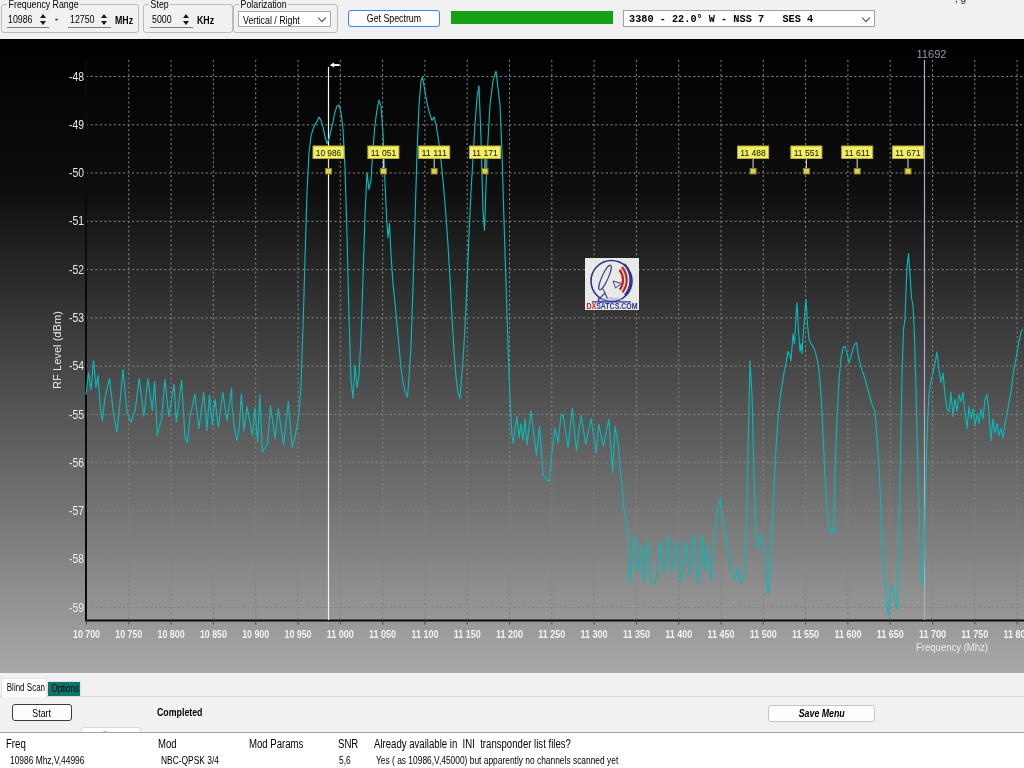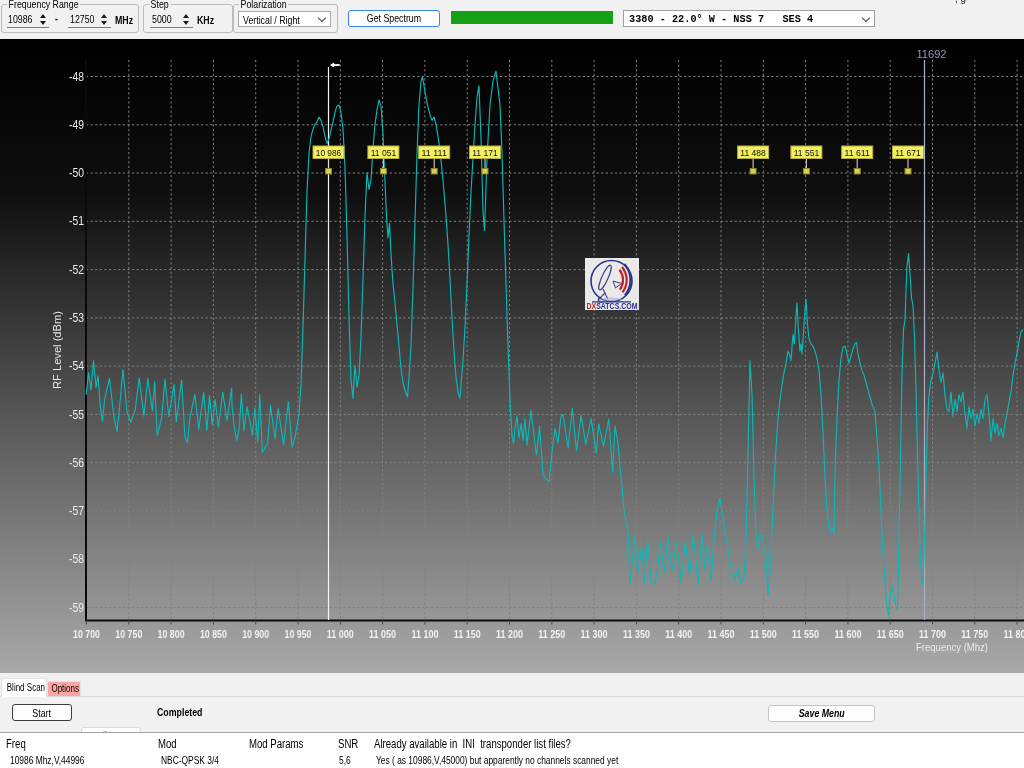--- a/index.html
+++ b/index.html
@@ -233,21 +233,21 @@
 
 <div class="btn" style="left:348px; top:10px; width:92px; height:17px; line-height:15px;"><span>Get Spectrum</span></div>
 <div class="abs" style="left:451px; top:11px; width:162px; height:13px; background:#16a016;"></div>
 <div class="abs" style="left:623px; top:10px; width:252px; height:16.5px; border:1px solid #a0a0a0; background:#fff;"></div>
 <div class="abs" style="left:629px; top:12.5px; font-family:'Liberation Mono', monospace; font-size:11px; font-weight:bold; transform:scaleX(0.93); transform-origin:0 0; white-space:nowrap;">3380 - 22.0° W - NSS 7&nbsp;&nbsp;&nbsp;SES 4</div>
 <div class="chev" style="left:863px; top:15px;"></div>
 <div class="abs" style="left:955px; top:-7px; font-size:10px; color:#222;">, g</div>
 
 <div class="abs" style="left:0; top:696px; width:1024px; height:1px; background:#d8d8d8;"></div>
 <div class="abs" style="left:1px; top:678px; width:46px; height:19px; background:#fff; border:1px solid #e3e3e3; border-bottom:none; font-size:10px; text-align:center; line-height:18px;"><span style="display:inline-block; transform:scaleX(0.8); white-space:nowrap;">Blind Scan</span></div>
-<div class="abs" style="left:47px; top:681px; width:34px; height:15px; background:#fca5a5; border:1px solid #e3e3e3; border-bottom:none; font-size:10px; text-align:center; line-height:14px;"><span style="display:inline-block; transform:scaleX(0.8); white-space:nowrap;">Options</span></div>
+<div class="abs" style="left:47px; top:681px; width:34px; height:15px; background:#0f766e; border:1px solid #e3e3e3; border-bottom:none; font-size:10px; text-align:center; line-height:14px;"><span style="display:inline-block; transform:scaleX(0.8); white-space:nowrap;">Options</span></div>
 
 <div class="btn" style="left:12px; top:704px; width:60px; height:17px; border-color:#3c3c3c; line-height:16px;"><span>Start</span></div>
 <div class="btn" style="left:81px; top:705px; width:60px; height:16px; border-color:#dadada; color:#9b9b9b; line-height:14px;margin-top:22px;"><span>Stop</span></div>
 <div class="abs bold cx" style="left:157px; top:706px; font-size:11px;">Completed</div>
 <div class="btn bold" style="left:768px; top:705px; width:107px; height:17px; border-color:#c5c5c5; line-height:15px;font-style:italic;"><span>Save Menu</span></div>
 <div class="abs" style="left:0; top:732px; width:1024px; height:1px; background:#a5a5a5;"></div>
 <div class="abs" style="left:0; top:733px; width:1024px; height:35px; background:#fff;"></div>
 <div class="abs cx" style="left:6px; top:737px; font-size:12px;">Freq</div>
 <div class="abs cx" style="left:158px; top:737px; font-size:12px;">Mod</div>
 <div class="abs cx" style="left:249px; top:737px; font-size:12px;">Mod Params</div>

